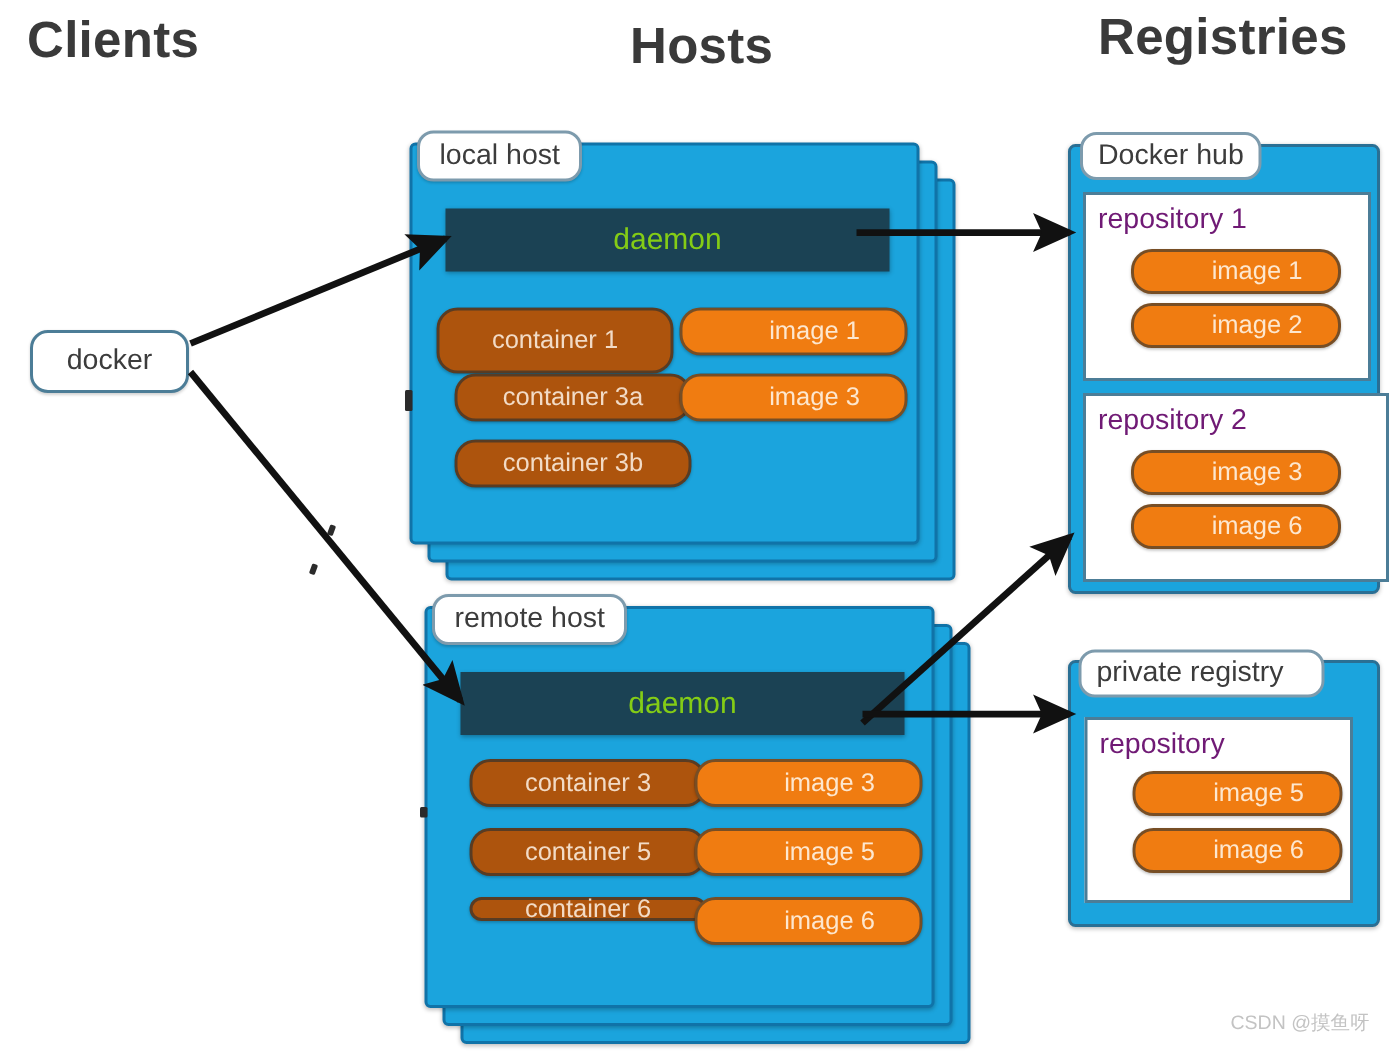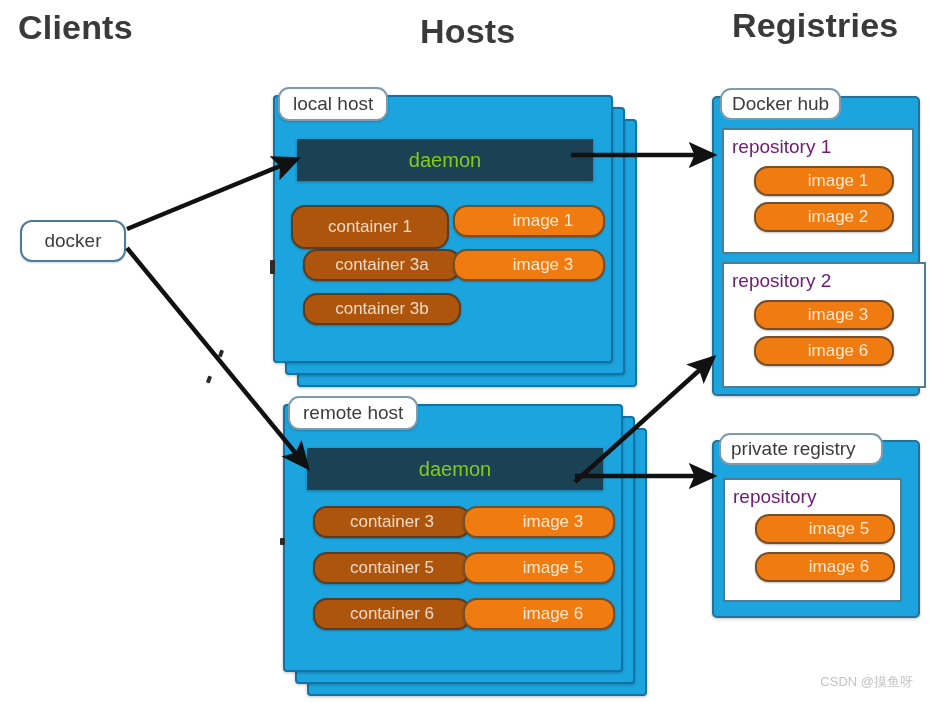--- a/index.html
+++ b/index.html
@@ -234,21 +234,21 @@
       <div class="daemon-bar" style="left:22px; top:42px; width:296px; height:42px;">
         <span>daemon</span>
       </div>
 
       <div class="pill container" style="left:28px; top:100px; width:158px; height:32px;">
         <span>container 3</span>
       </div>
       <div class="pill container" style="left:28px; top:146px; width:158px; height:32px;">
         <span>container 5</span>
       </div>
-      <div class="pill container" style="left:28px; top:192px; width:158px; height:32px;">
+      <div class="pill container" style="left:28px; top:192px; width:158px; height:16px;">
         <span>container 6</span>
       </div>
 
       <div class="pill image" style="left:178px; top:100px; width:152px; height:32px;">
         <span>image 3</span>
       </div>
       <div class="pill image" style="left:178px; top:146px; width:152px; height:32px;">
         <span>image 5</span>
       </div>
       <div class="pill image" style="left:178px; top:192px; width:152px; height:32px;">

